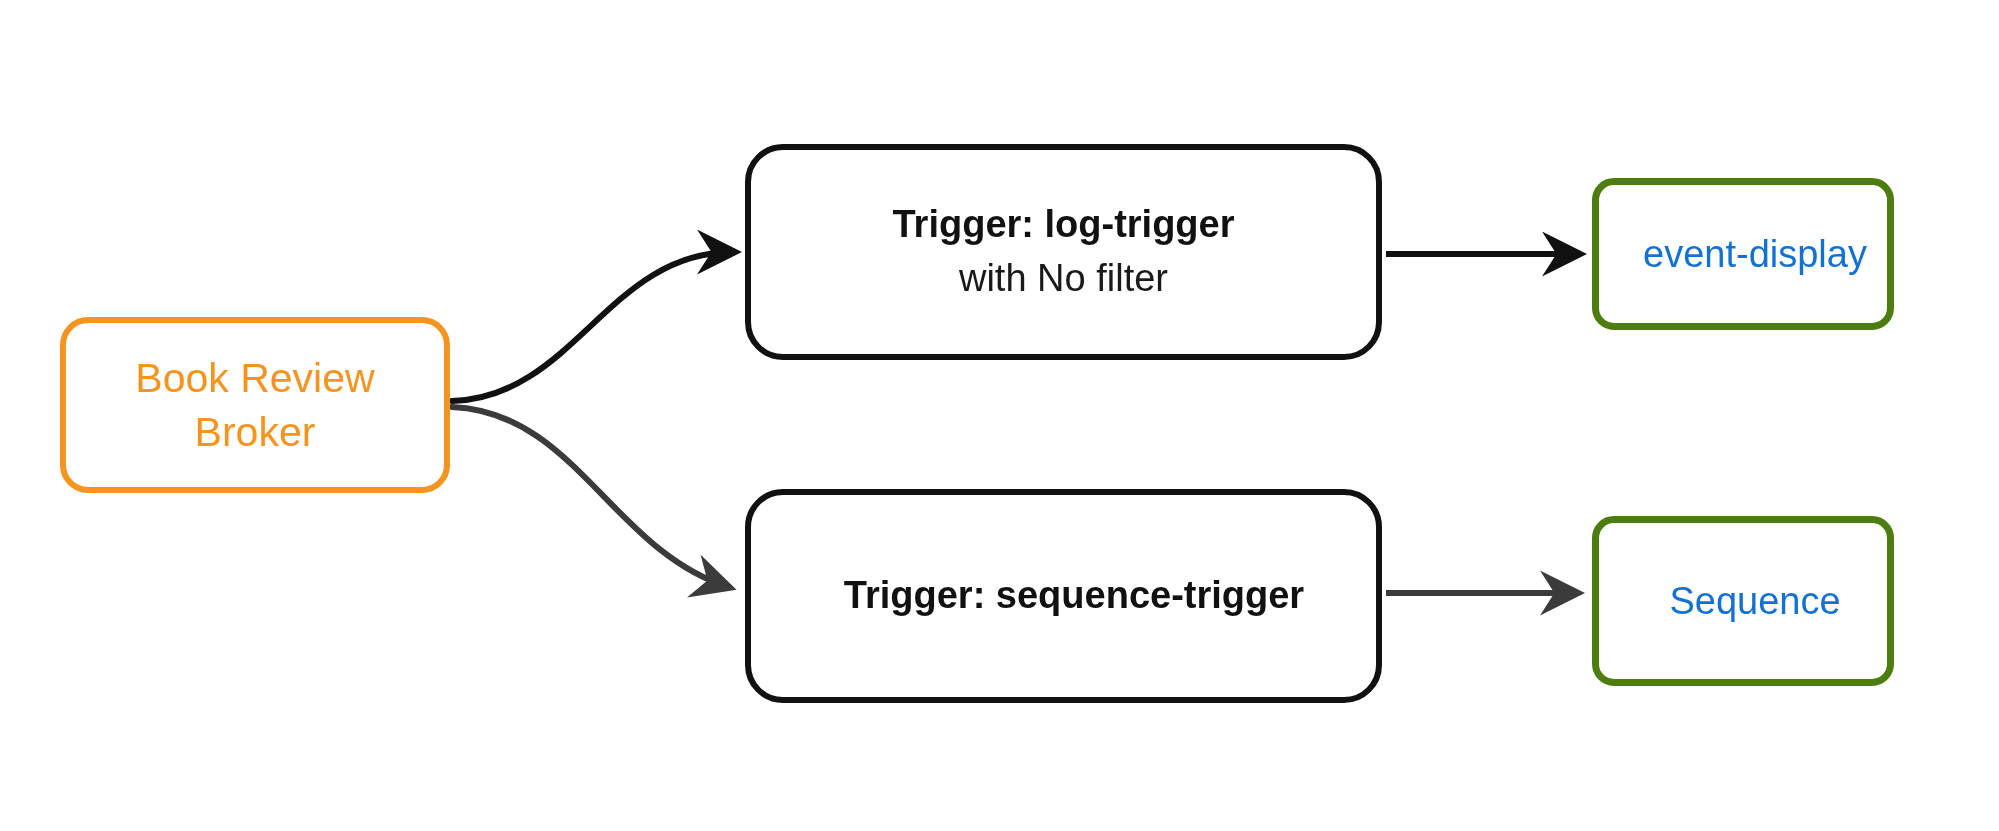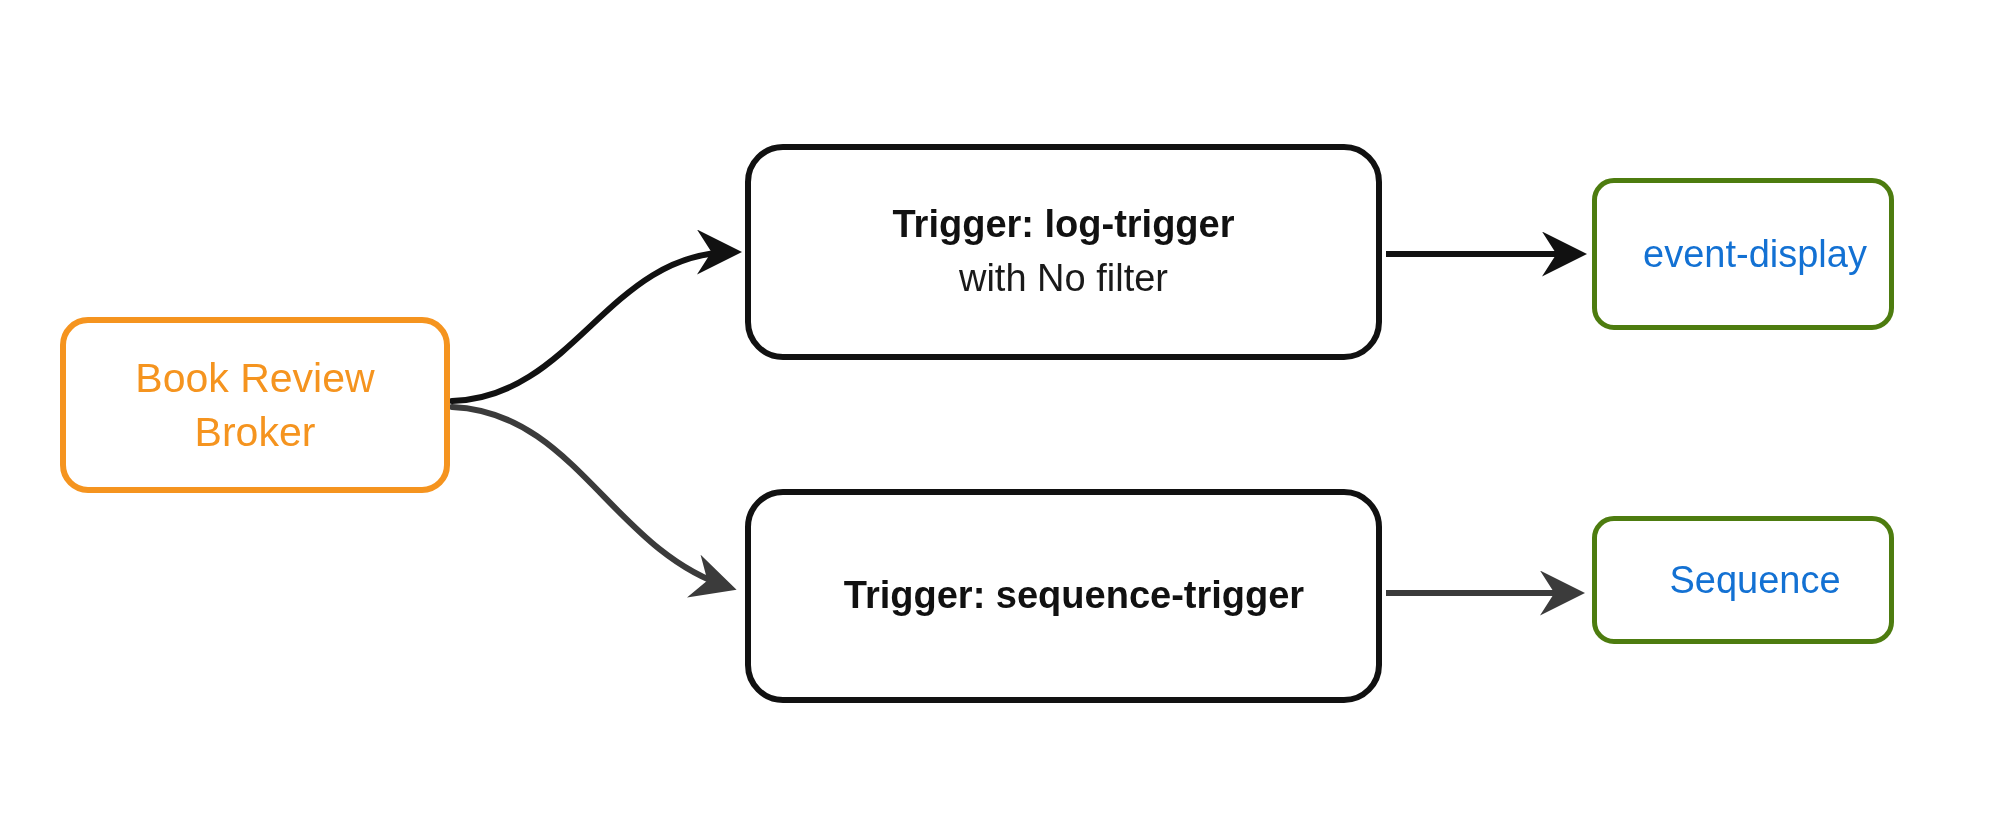--- a/index.html
+++ b/index.html
@@ -71,33 +71,33 @@
   }
   .trigger-subtitle {
     font-size: 38px;
     font-weight: normal;
     line-height: 1.42;
     color: #1a1a1a;
   }
   .node-output {
     left: 1592px;
     width: 302px;
-    border: 5px solid #4d7c0f;
+    border: 7px solid #4d7c0f;
     border-radius: 22px;
     color: #1371D3;
     font-size: 38px;
     padding-left: 24px;
   }
   .node-output-top {
     top: 178px;
     height: 152px;
   }
   .node-output-bottom {
     top: 516px;
-    height: 128px;
+    height: 170px;
   }
 </style>
 </head>
 <body>
 
 <div class="canvas">
 
   <svg class="edges" width="1999" height="831" viewBox="0 0 1999 831" xmlns="http://www.w3.org/2000/svg">
     <defs>
       <marker id="ah-black" viewBox="0 0 10 10" refX="8" refY="5" markerWidth="7.5" markerHeight="7.5" orient="auto">

